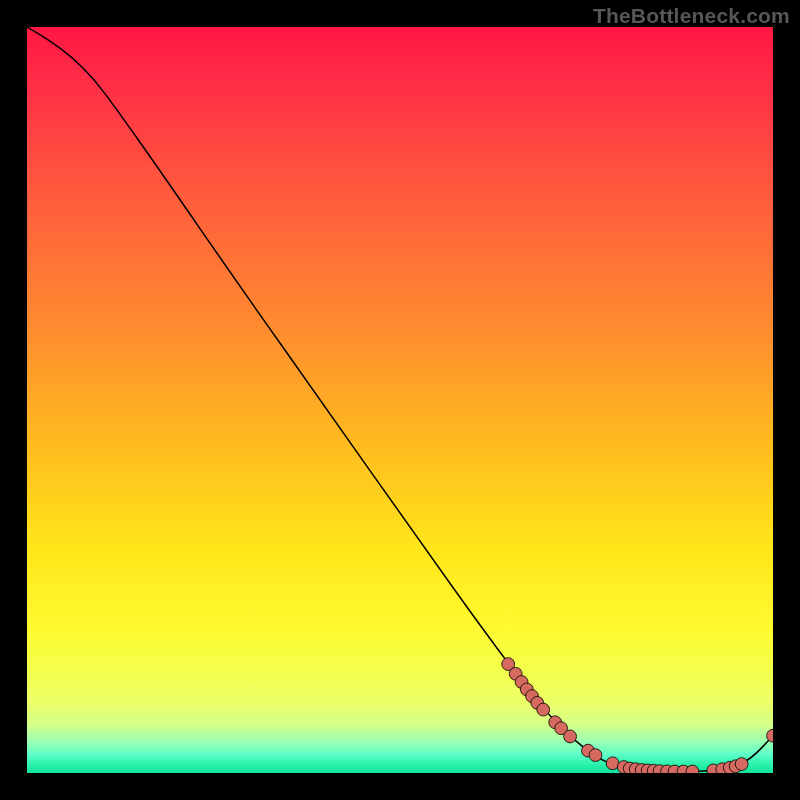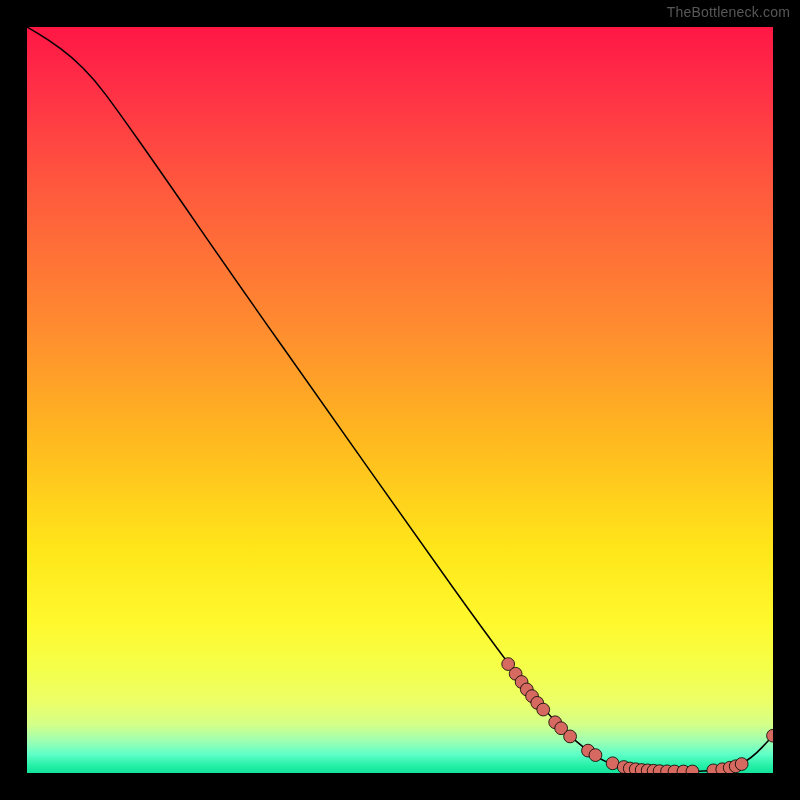--- a/index.html
+++ b/index.html
@@ -14,22 +14,22 @@
   .stage {
     position: relative;
     width: 800px;
     height: 800px;
   }
   .watermark {
     position: absolute;
     top: 4px;
     right: 10px;
     color: #575757;
-    font-size: 14px;
-    font-weight: 400;
+    font-size: 21px;
+    font-weight: 700;
     letter-spacing: 0.2px;
     z-index: 20;
   }
   .plot-wrap {
     position: absolute;
     left: 27px;
     top: 27px;
     width: 746px;
     height: 746px;
   }

